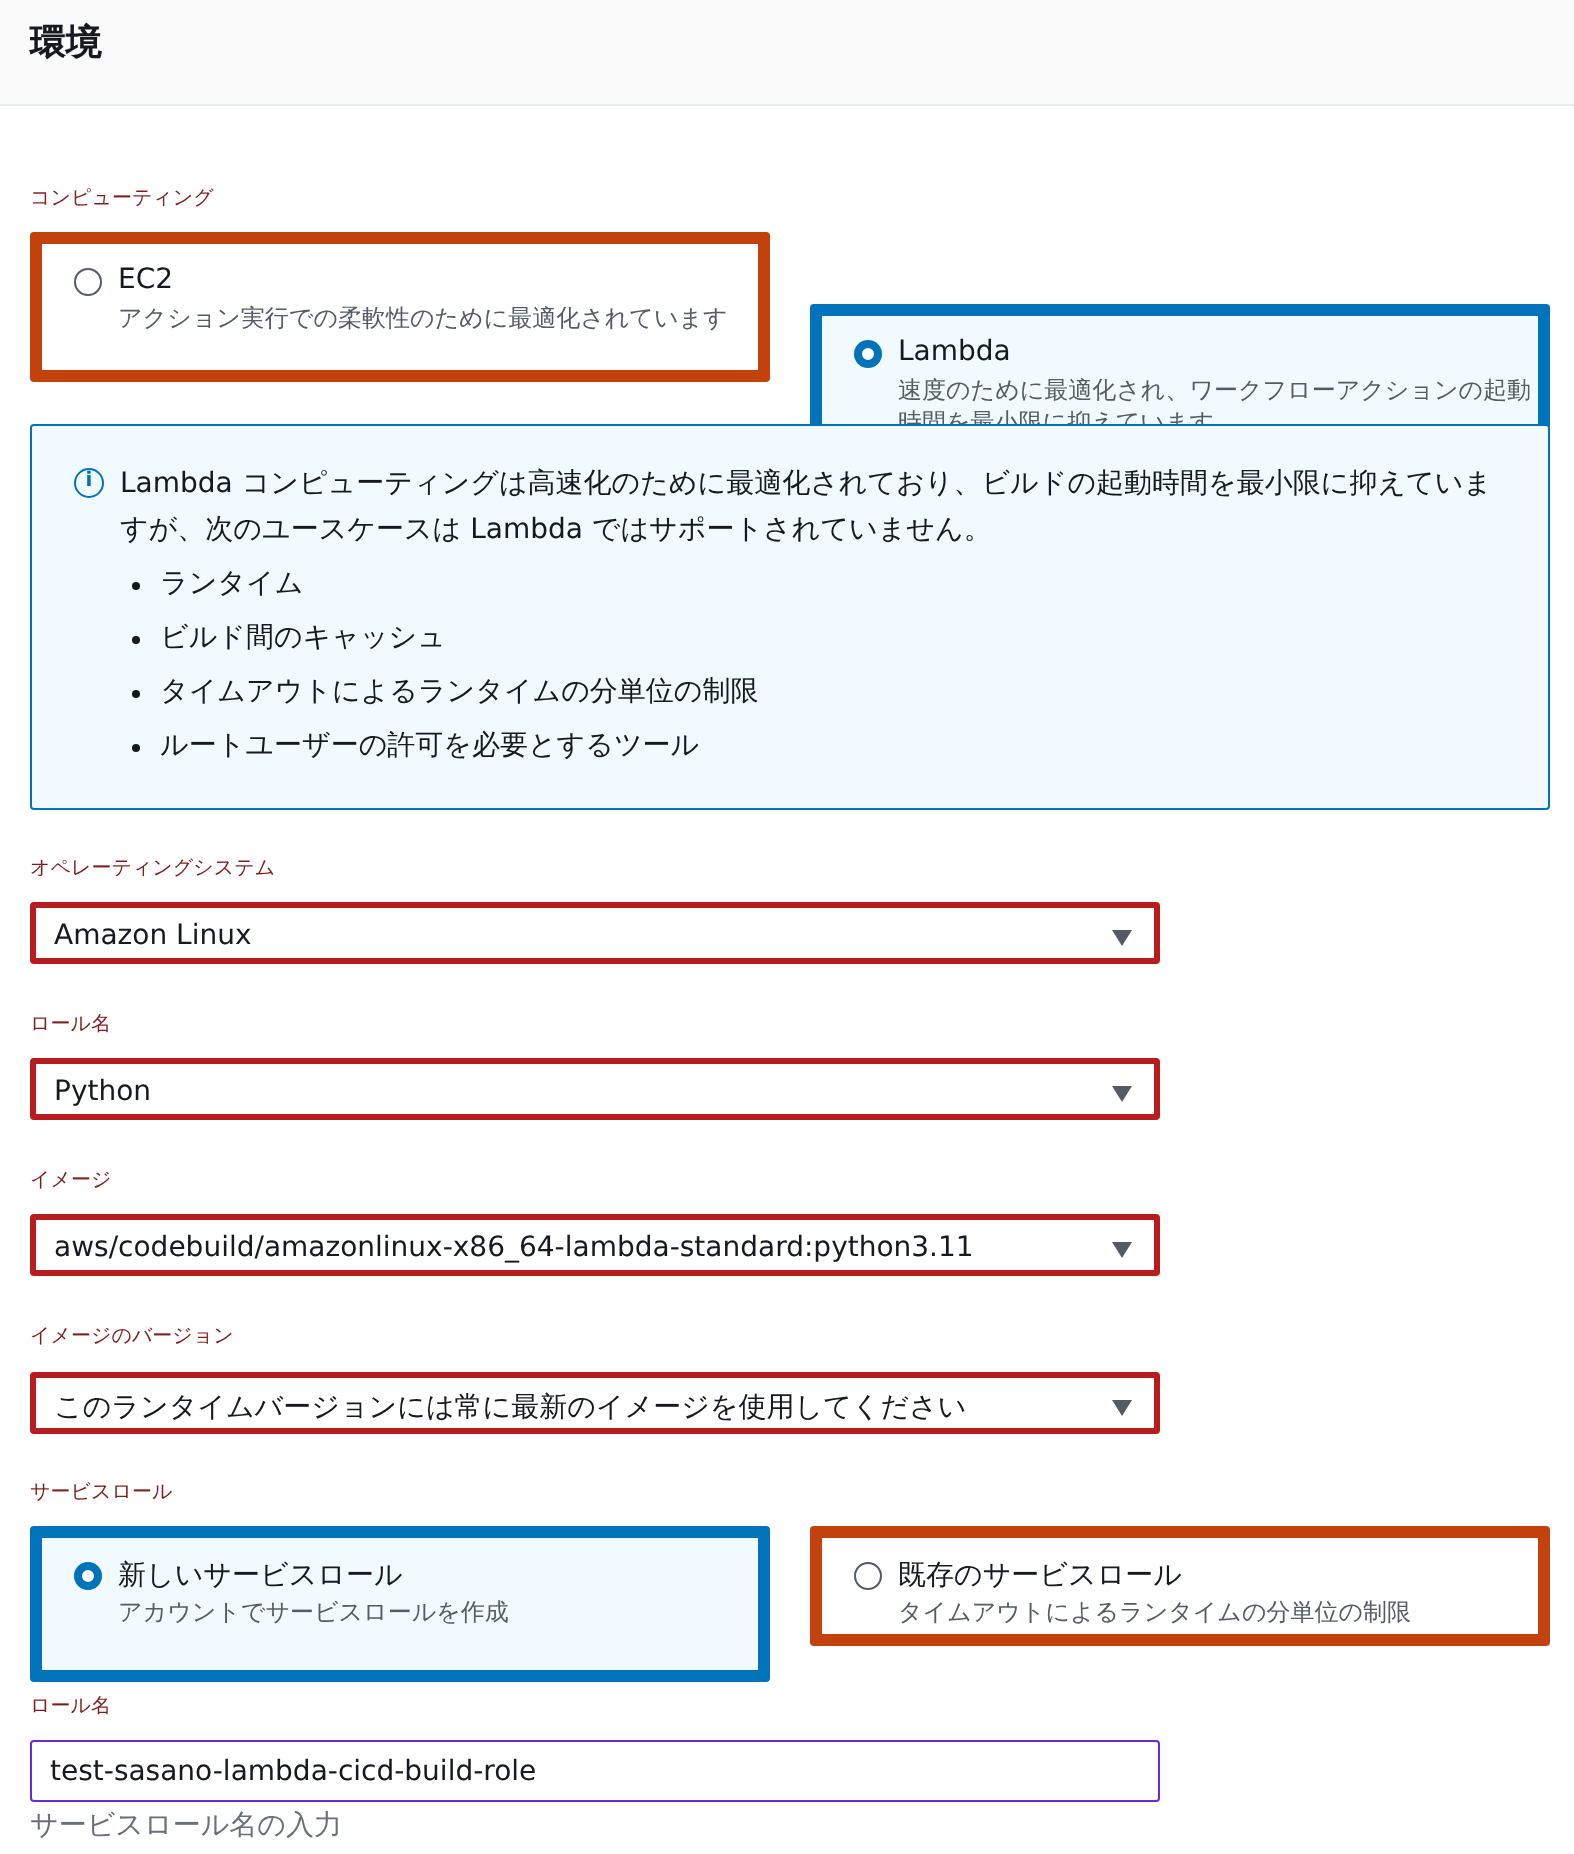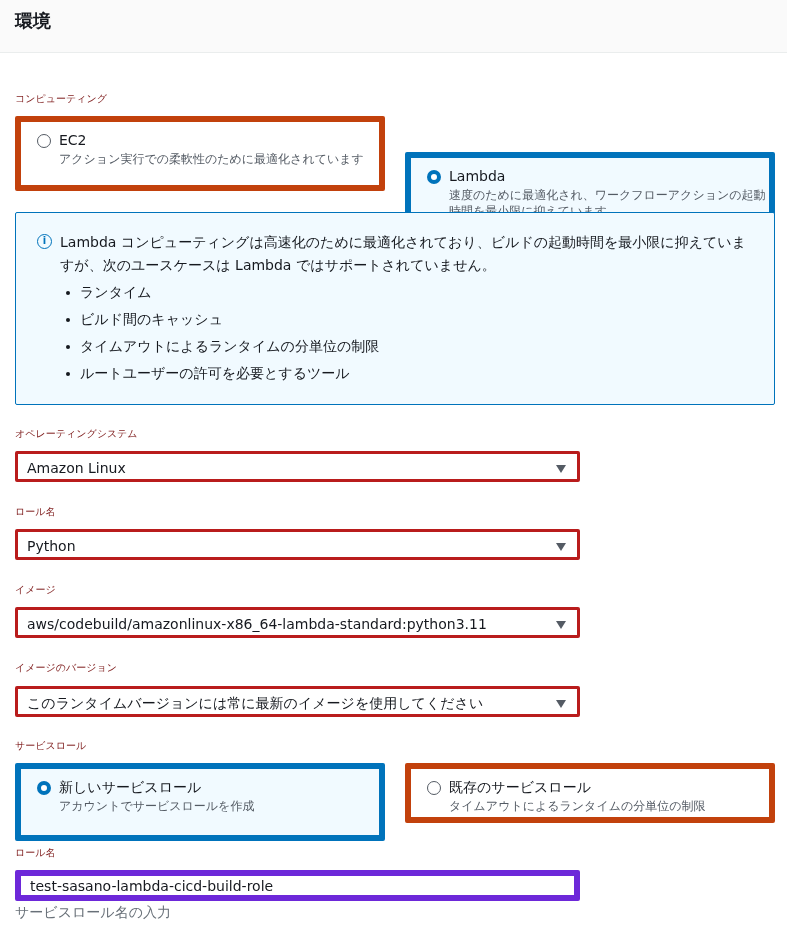--- a/index.html
+++ b/index.html
@@ -65,21 +65,21 @@
       position: absolute; left: 9px; top: 6px; font-size: 14px; color: #16191f;
       white-space: nowrap;
     }
     .caret {
       position: absolute; right: 11px; top: 11px; width: 0; height: 0;
       border-left: 5px solid transparent; border-right: 5px solid transparent;
       border-top: 8px solid #545b64;
     }
     .text-input {
       position: absolute; left: 15px; top: 870px; width: 565px; height: 31px;
-      border: 6px solid #6d28d9; border-radius: 2px; background: #fff;
+      border: 1px solid #6d28d9; border-radius: 2px; background: #fff;
       font-family: "DejaVu Sans", "Liberation Sans", sans-serif;
       font-size: 14px; color: #16191f; padding-left: 9px;
     }
     .hint { position: absolute; left: 15px; top: 904px; font-size: 14px; color: #687078; }
   </style>
 </head>
 <body>
 
 <div class="header">
   <div class="header-title">環境</div>

